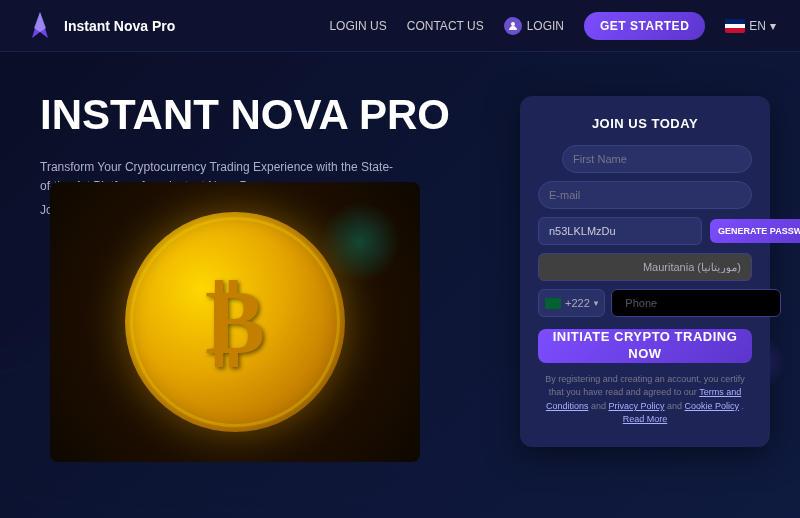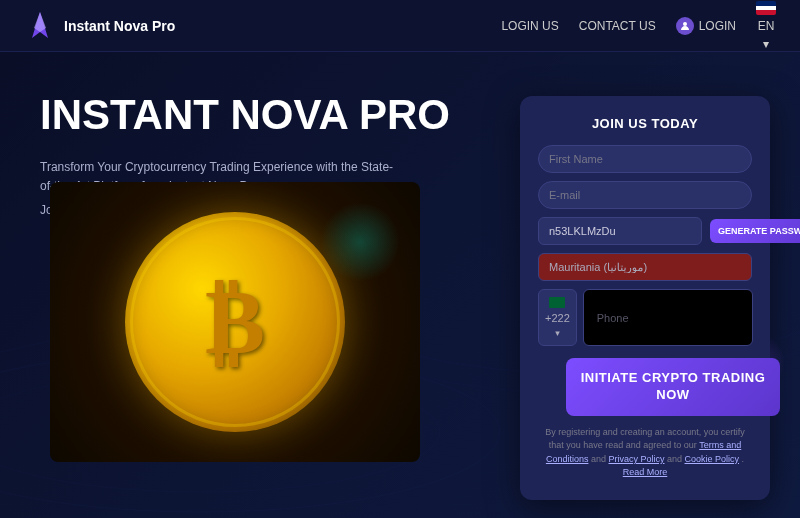--- a/index.html
+++ b/index.html
@@ -82,21 +82,20 @@
       text-transform: uppercase;
       letter-spacing: 0.5px;
     }
     .nav-lang {
       display: flex;
       align-items: center;
       gap: 4px;
       font-size: 12px;
       color: #ccc;
       cursor: pointer;
-      flex-direction: column;
     }
     .flag-icon {
       width: 20px;
       height: 14px;
       border-radius: 2px;
       background: linear-gradient(to bottom, #012169 33%, #fff 33%, #fff 66%, #c8102e 66%);
       position: relative;
       overflow: hidden;
     }
 
@@ -213,20 +212,21 @@
     .form-input {
       flex: 1;
       background: #2a3068;
       border: 1px solid #3a4080;
       border-radius: 14px;
       padding: 7px 10px;
       font-size: 11px;
       color: #aab;
       outline: none;
       width: 100%;
+      margin-left: 24px;
     }
     .form-input::placeholder { color: #778; }
     .form-input-full {
       width: 100%;
       background: #2a3068;
       border: 1px solid #3a4080;
       border-radius: 14px;
       padding: 7px 10px;
       font-size: 11px;
       color: #aab;
@@ -257,49 +257,49 @@
       border-radius: 6px;
       padding: 7px 8px;
       font-size: 9px;
       font-weight: 700;
       cursor: pointer;
       white-space: nowrap;
       text-transform: uppercase;
     }
     .country-select {
       width: 100%;
-      background: #7f1d1d;
+      background: #404040;
       border: 1px solid #3a4080;
       border-radius: 6px;
       padding: 7px 10px;
       font-size: 11px;
       color: #aab;
       outline: none;
       margin-bottom: 8px;
       appearance: none;
+      text-align: right;
     }
     .phone-row {
       display: flex;
       gap: 6px;
       margin-bottom: 12px;
     }
     .phone-code {
       width: 70px;
       background: #2a3068;
       border: 1px solid #3a4080;
       border-radius: 6px;
       padding: 7px 6px;
       font-size: 11px;
       color: #aab;
       outline: none;
       display: flex;
       align-items: center;
       gap: 4px;
       cursor: pointer;
-      flex-direction: column;
     }
     .flag-mr {
       width: 16px;
       height: 11px;
       background: #006233;
       border-radius: 1px;
       position: relative;
       flex-shrink: 0;
     }
     .phone-input {
@@ -312,29 +312,28 @@
       color: #778;
       outline: none;
     }
     .phone-input::placeholder { color: #556; }
     .btn-cta {
       width: 100%;
       background: linear-gradient(135deg, #7c4dff, #5c35cc);
       color: #fff;
       border: none;
       border-radius: 8px;
-      padding: 12px 10px;
+      padding: 0 10px;
       font-size: 13px;
       font-weight: 800;
       cursor: pointer;
       text-transform: uppercase;
       letter-spacing: 0.5px;
       line-height: 1.3;
       margin-bottom: 10px;
-      margin-left: 28px;
     }
     .form-disclaimer {
       font-size: 9px;
       color: #778;
       text-align: center;
       line-height: 1.5;
     }
     .form-disclaimer a {
       color: #aab0ff;
       text-decoration: underline;
@@ -379,20 +378,21 @@
     <a class="nav-link">CONTACT US</a>
     <div class="nav-login">
       <div class="login-icon">
         <svg width="10" height="10" viewBox="0 0 10 10">
             <circle cx="5" cy="3" r="2" fill="#fff"></circle>
             <path d="M1 9c0-2.2 1.8-4 4-4s4 1.8 4 4" fill="#fff"></path>
           </svg>
       </div>
       <span>LOGIN</span>
     </div>
+    <button class="btn-get-started">GET STARTED</button>
     <div class="nav-lang">
       <div class="flag-icon"></div>
       <span>EN</span>
       <span>▾</span>
     </div>
   </div>
 </nav>
 
 <div class="hero">
 

